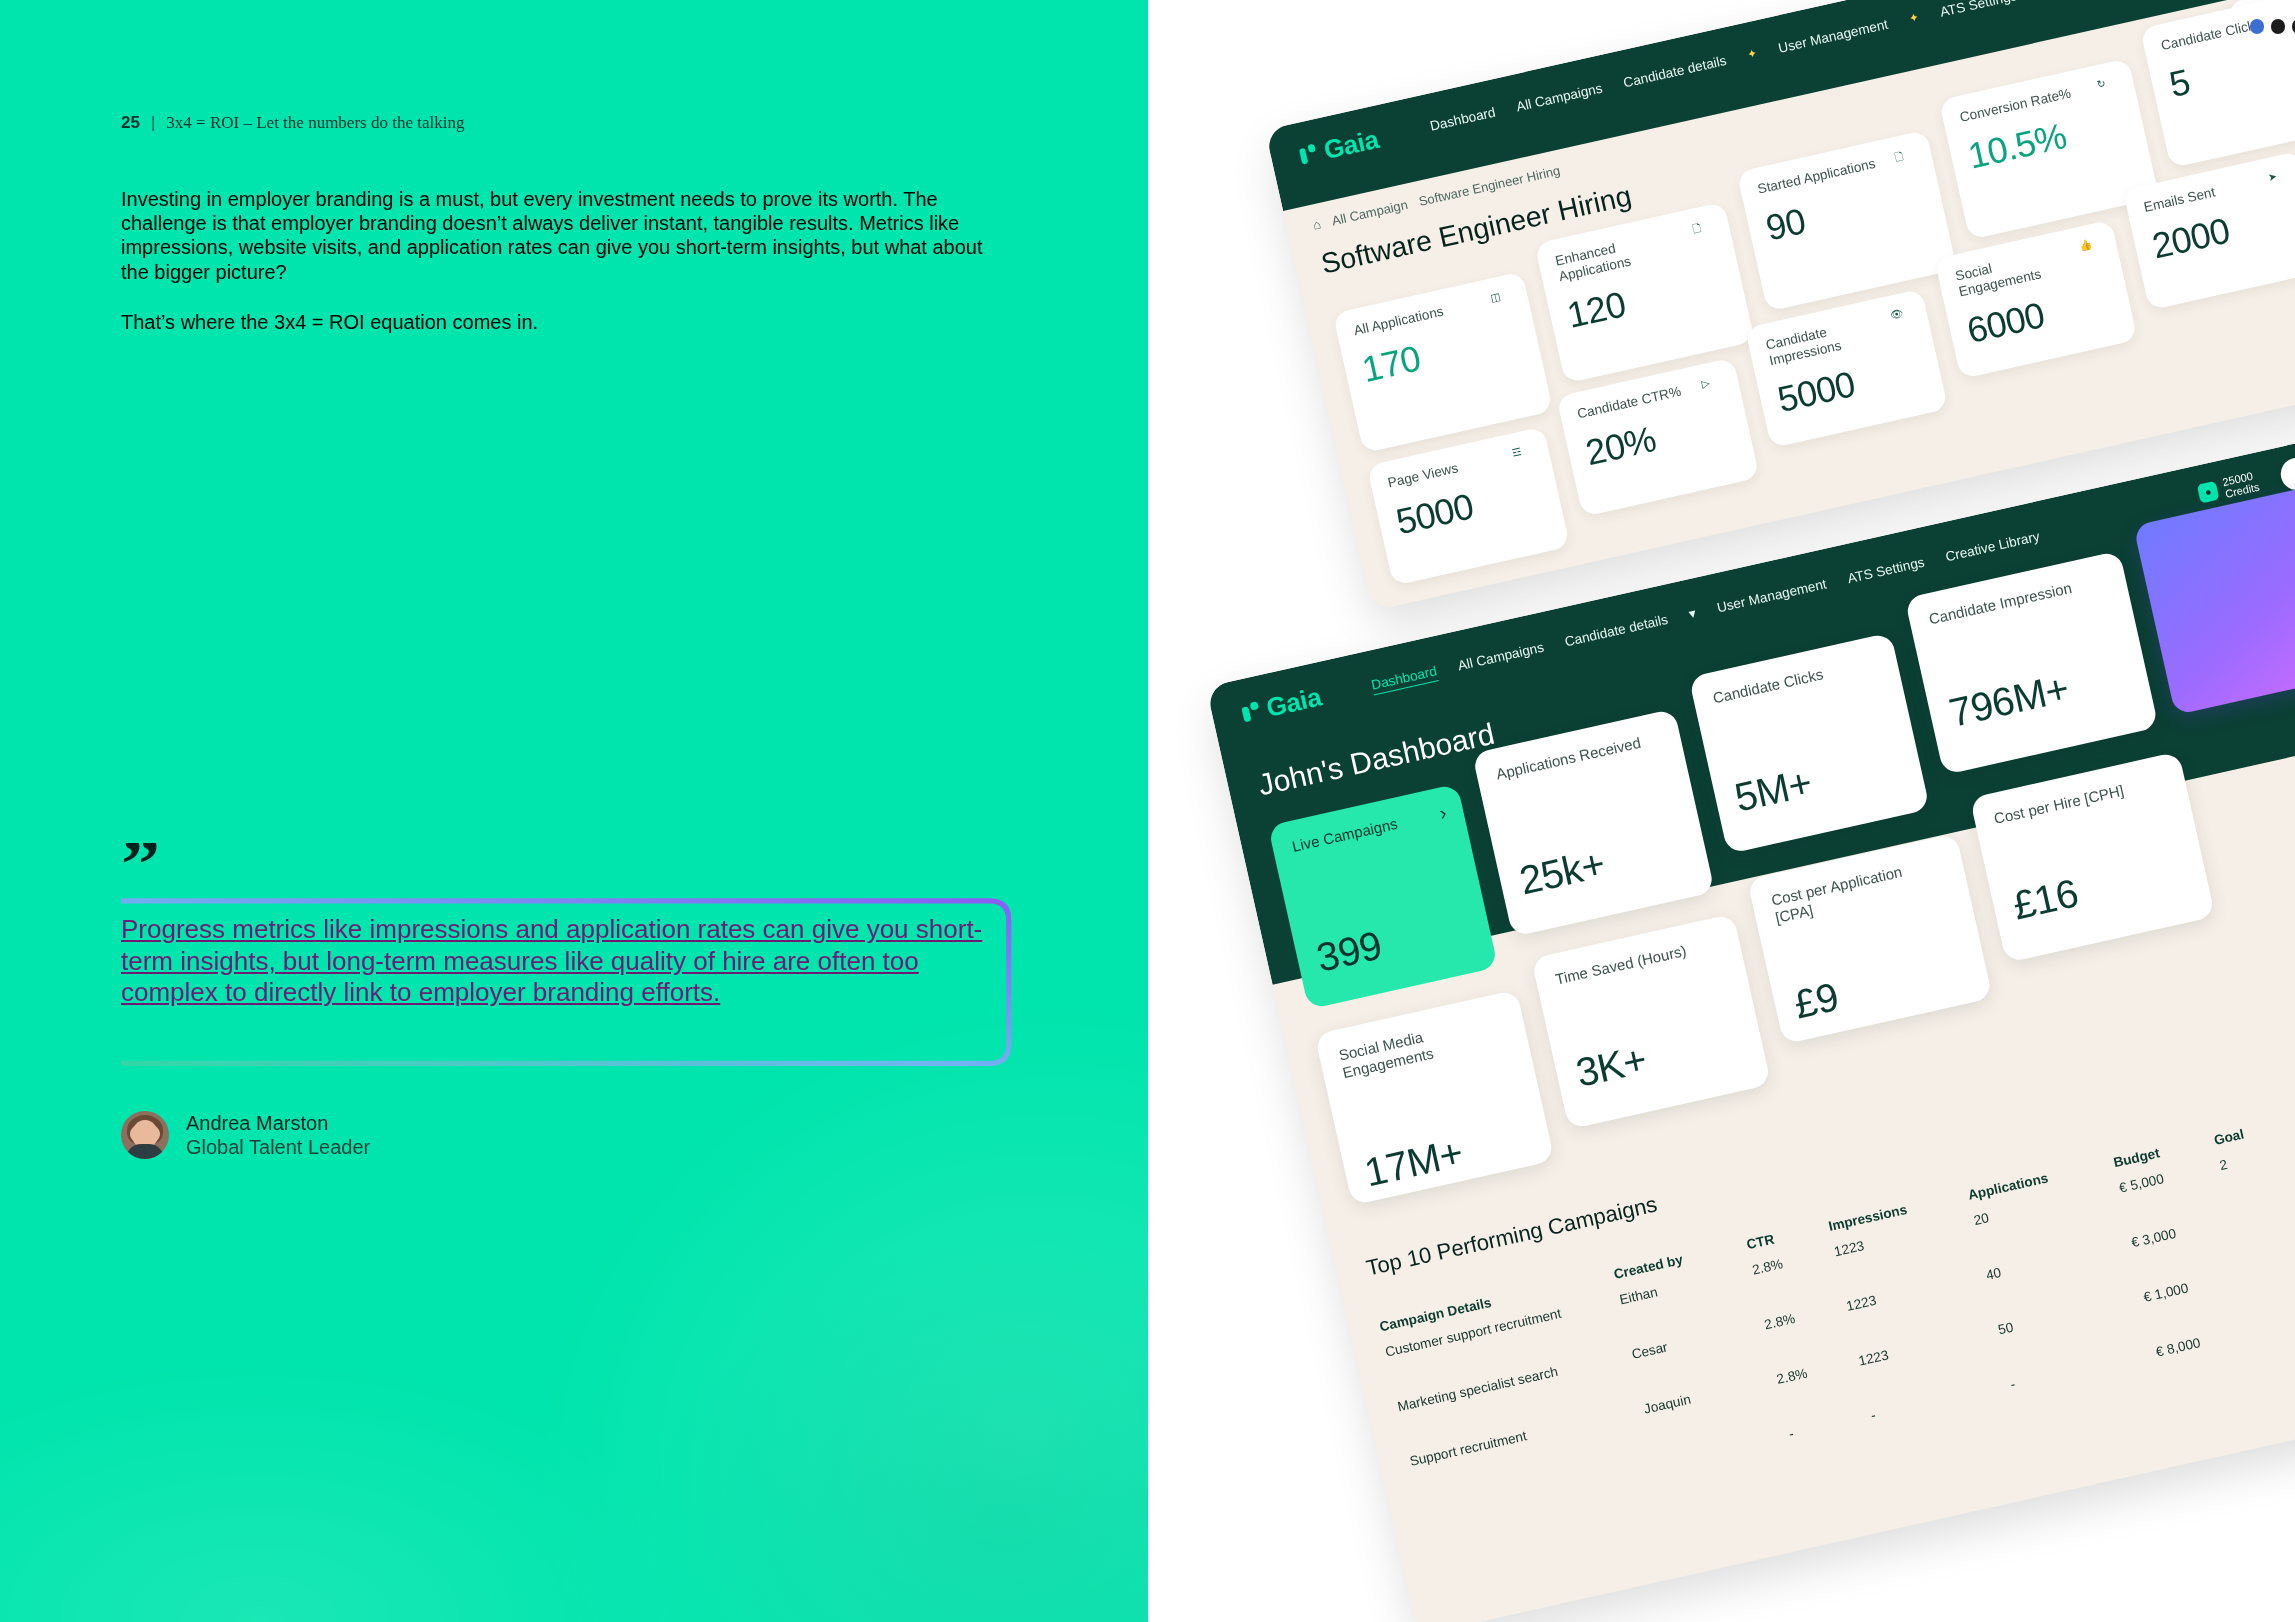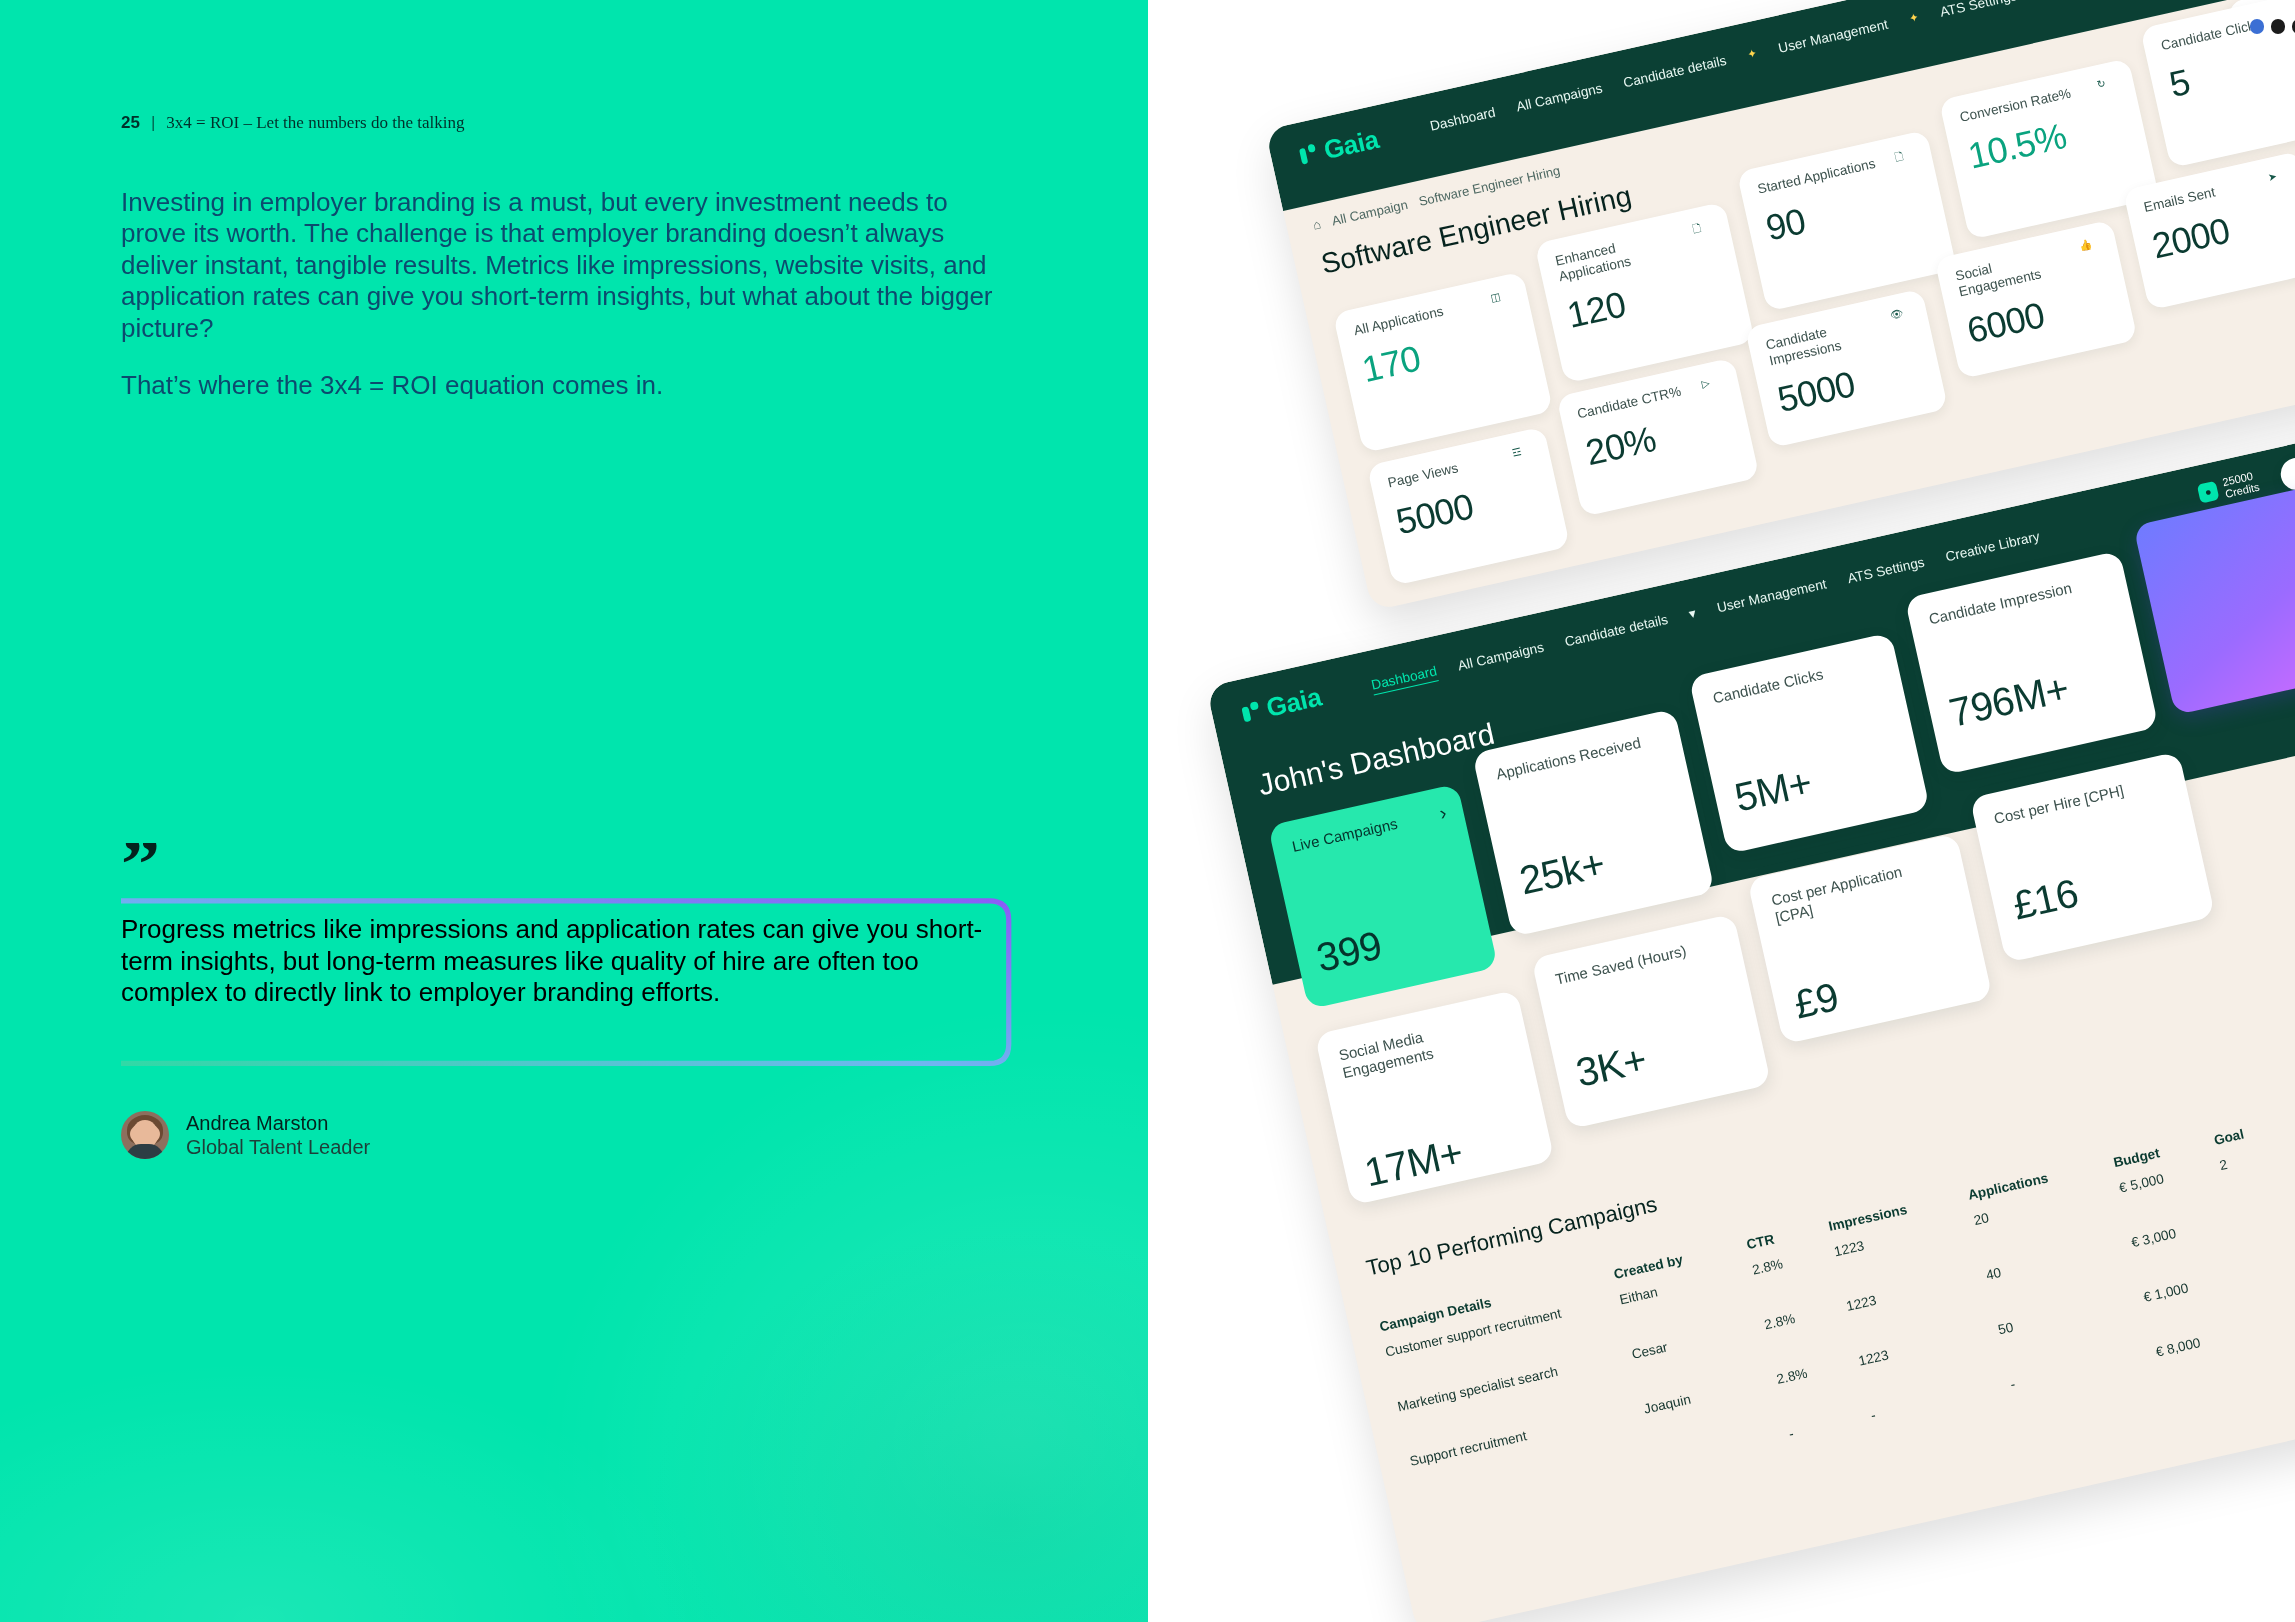--- a/index.html
+++ b/index.html
@@ -58,23 +58,23 @@
   .page-header .pg-sep { opacity: 0.75; }
   .page-header .pg-title { font-weight: normal; font-family: Liberation Serif, serif; }
 
   .body-col {
     position: absolute;
     left: 121px; top: 187px;
     width: 901px;
     color: #00211c;
   }
   .para {
-    font-size: 26px;
+    font-size: 20px;
     line-height: 1.21;
-    color: #0c4a6e;
+    color: #000000;
     margin-bottom: 26px;
     max-width: 875px;
   }
   .para.p1 { width: 872px; }
   .para.p2 { margin-top: 6.5px; }
   .para b { font-weight: normal; }
 
   .quote-block {
     position: absolute;
     left: 121px; top: 843px;
@@ -92,22 +92,23 @@
   }
   .quote-box {
     position: relative;
     margin-top: 14.3px;
     width: 891px;
     padding: 17px 26px 22px 0;
   }
   .quote-text {
     font-size: 26px;
     line-height: 1.21;
-    color: #000000;
+    color: #701a75;
     width: 865px;
+    text-decoration: underline;
   }
   .quote-border {
     position: absolute;
     left: 0; top: 0;
     width: 891px; height: 169px;
     pointer-events: none;
   }
 
   .author-row {
     position: absolute;

